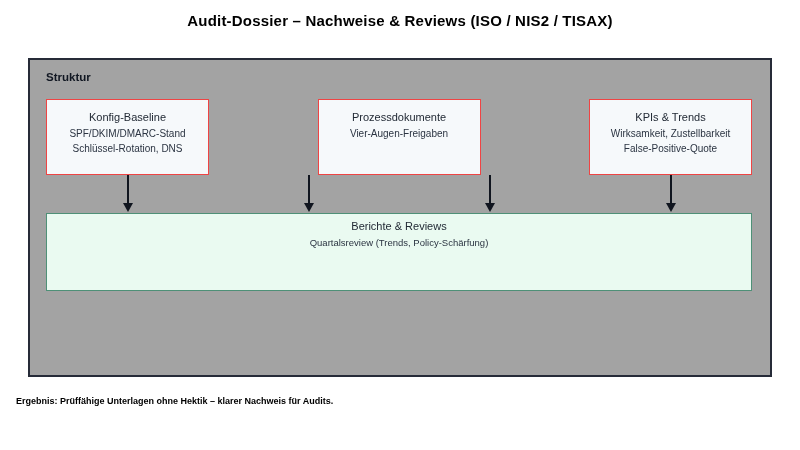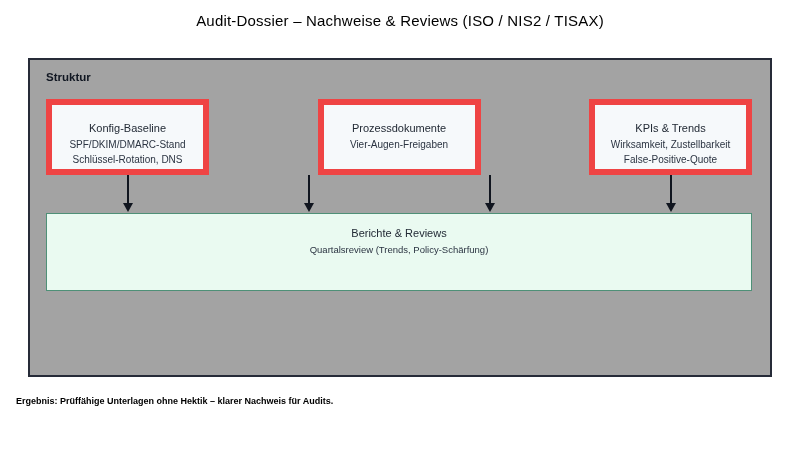--- a/index.html
+++ b/index.html
@@ -1,42 +1,42 @@
 <!DOCTYPE html>
 <html><head>
 <meta charset="utf-8">
 <style>
   * { margin: 0; padding: 0; box-sizing: border-box; }
   html, body { width: 800px; height: 450px; background: #ffffff; overflow: hidden; }
   body { font-family: "Liberation Sans", "DejaVu Sans", sans-serif; color: #1d2430; position: relative; }
 
   .page-title {
     position: absolute; left: 0; top: 12px; width: 100%;
-    text-align: center; font-size: 15px; font-weight: normal; color: #000000;
+    text-align: center; font-size: 15px; font-weight: bold; color: #000000;
     letter-spacing: 0.2px;
   }
 
   .frame {
     position: absolute; left: 28px; top: 58px; width: 744px; height: 319px;
     background: #a3a3a3; border: 2px solid #262b38;
   }
   .frame-label {
     position: absolute; left: 16px; top: 11px;
     font-size: 11.5px; font-weight: bold; color: #111722;
   }
 
   .boxes-row {
     position: absolute; left: 16px; top: 39px; width: 706px;
     display: flex; justify-content: space-between;
   }
   .src-box {
     width: 163px; height: 76px;
-    background: #f6f9fb; border: 6px solid #ef4444;
+    background: #f6f9fb; border: 1px solid #ef4444;
     display: flex; flex-direction: column; align-items: center;
-    padding-top: 17px; text-align: center;
+    padding-top: 11px; text-align: center;
   }
   .src-box .box-title { font-size: 11px; color: #222a35; margin-bottom: 5px; }
   .src-box .box-line { font-size: 10px; color: #2b3442; margin-bottom: 4px; }
 
   .arrows-row {
     position: absolute; left: 16px; top: 115px; width: 706px; height: 38px;
     display: flex; justify-content: space-between;
   }
   .arrow-cell { width: 163px; display: flex; justify-content: center; }
   .arrow {
@@ -46,21 +46,21 @@
     content: ""; position: absolute; left: 50%; bottom: -8px;
     transform: translateX(-50%);
     border-left: 5px solid transparent; border-right: 5px solid transparent;
     border-top: 9px solid #10151f;
   }
 
   .target-box {
     position: absolute; left: 16px; top: 153px; width: 706px; height: 78px;
     background: #eafaf1; border: 1px solid #4e9077;
     display: flex; flex-direction: column; align-items: center;
-    padding-top: 13px; text-align: center;
+    padding-top: 6px; text-align: center;
   }
   .target-box .box-title { font-size: 11px; color: #222a35; margin-bottom: 5px; }
   .target-box .box-line { font-size: 9.5px; color: #2b3442; margin-bottom: 4px; }
 
   .footer-caption {
     position: absolute; left: 16px; top: 396px; width: 100%;
     text-align: left; font-size: 9px; font-weight: bold; color: #000000;
   }
 </style>
 </head>

